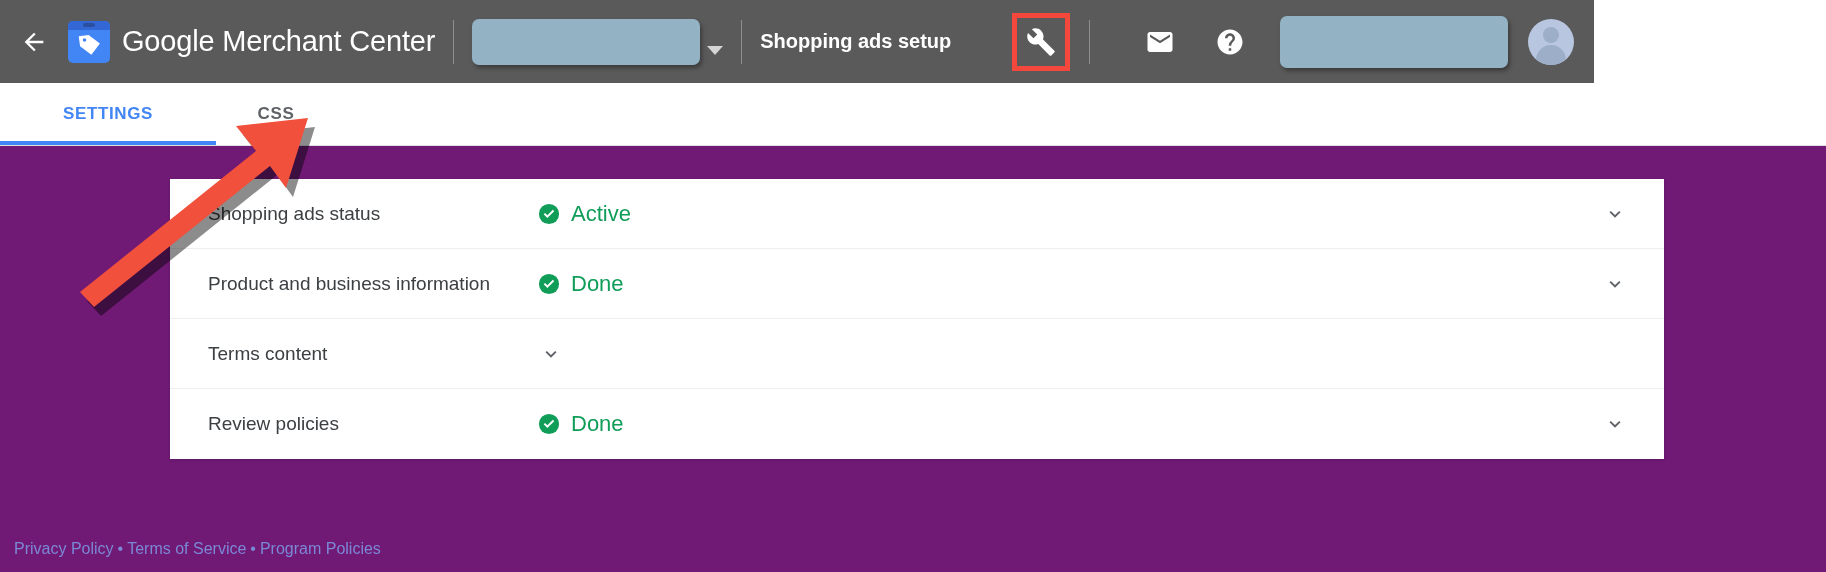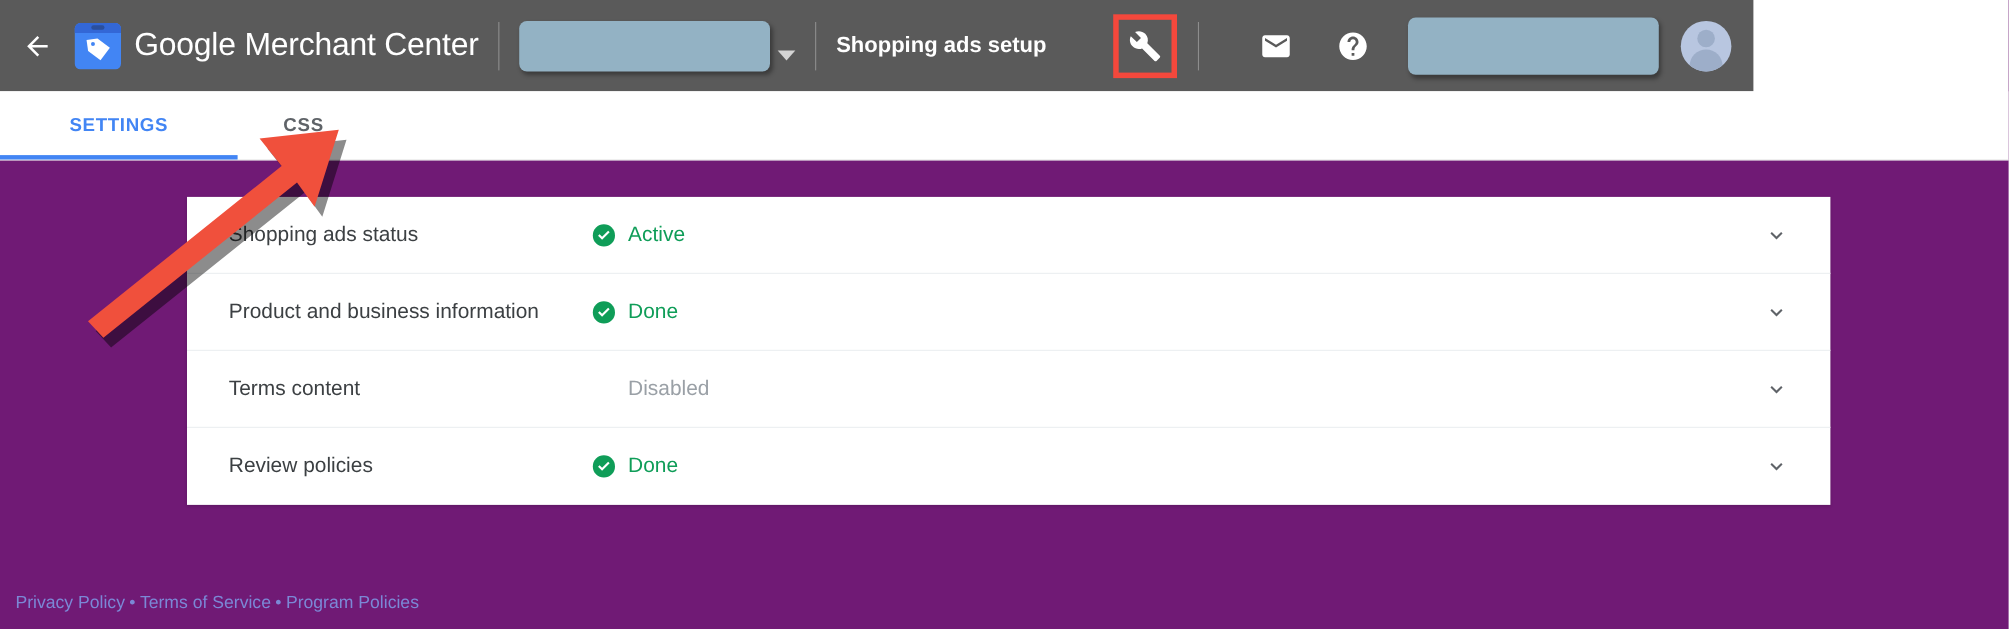--- a/index.html
+++ b/index.html
@@ -262,21 +262,21 @@
     flex: 1 1 auto;
   }
   .status-icon {
     width: 22px;
     height: 22px;
     flex: none;
     margin-right: 11px;
   }
   .status-icon svg { display: block; }
   .status-text {
-    font-size: 19px;
+    font-size: 22px;
     white-space: nowrap;
   }
   .status-text.done { color: #0f9d58; }
   .status-text.muted { color: #9aa0a6; }
   .status-spacer { width: 33px; flex: none; }
 
   .row-chevron {
     width: 26px;
     height: 26px;
     flex: none;
@@ -417,24 +417,20 @@
       </div>
       <div class="row-chevron">
         <svg width="22" height="22" viewBox="0 0 24 24">
           <path d="M7.4 8.6L12 13.2l4.6-4.6L18 10l-6 6-6-6z" fill="#5f6368"></path>
         </svg>
       </div>
     </div>
 
     <div class="row">
       <div class="row-label">Terms content</div>
-      <div class="row-status">
-        <span class="status-spacer"></span>
-        <span class="status-text muted">Disabled</span>
-      </div>
       <div class="row-chevron">
         <svg width="22" height="22" viewBox="0 0 24 24">
           <path d="M7.4 8.6L12 13.2l4.6-4.6L18 10l-6 6-6-6z" fill="#5f6368"></path>
         </svg>
       </div>
     </div>
 
     <div class="row">
       <div class="row-label">Review policies</div>
       <div class="row-status">

